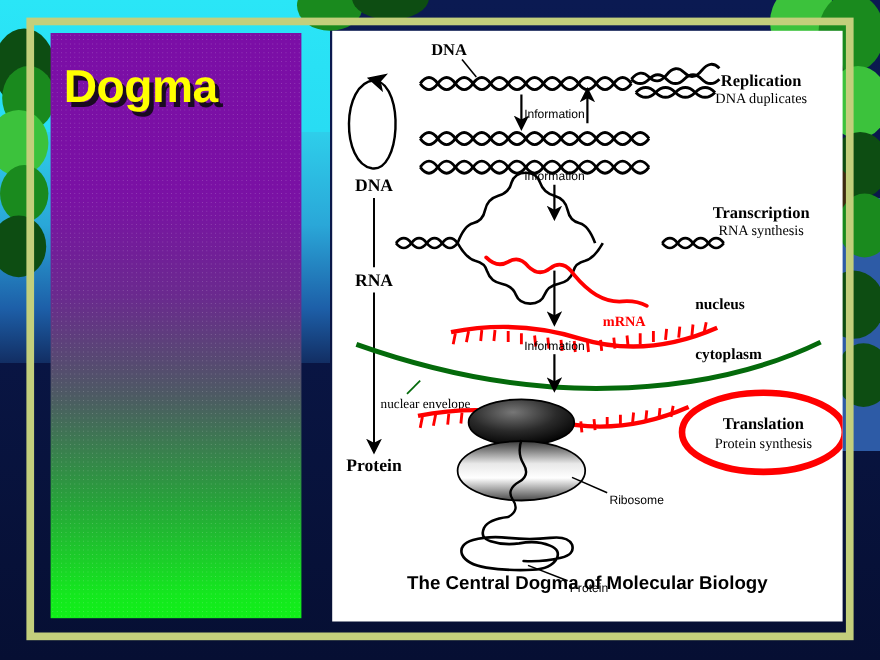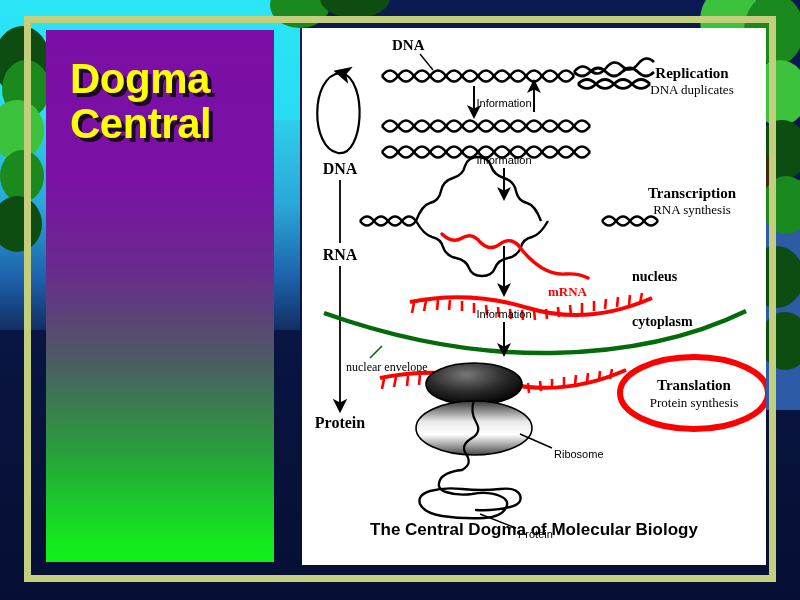--- a/index.html
+++ b/index.html
@@ -32,21 +32,21 @@
     border:7px solid #c3cf7c;box-sizing:border-box;pointer-events:none;}
 
   
   #title-panel{position:absolute;left:46px;top:30px;width:228px;height:532px;
     background:linear-gradient(180deg,
       #7b0ea6 0%, #7a11a4 28%, #6a2a8e 45%, #4d5a63 62%, #27a23a 80%, #14e81e 96%, #10f018 100%);
   }
   #title-panel .dots{position:absolute;inset:0;opacity:.22;
     background-image:radial-gradient(#ffffff 0.6px, transparent 0.7px);
     background-size:4px 4px;}
-  #title-text{position:absolute;left:24px;top:26px;width:210px;
+  #title-text{position:absolute;left:12px;top:26px;width:210px;
     font-size:42px;font-weight:bold;line-height:1.08;
     color:#ffff00;text-shadow:4px 4px 0 #1a0a22;letter-spacing:-0.5px;}
   #title-text .ln{display:block;}
 
   
   #diagram-panel{position:absolute;left:302px;top:28px;width:464px;height:537px;
     background:#ffffff;}
   #diagram-svg{position:absolute;left:0;top:0;width:464px;height:537px;display:block;}
 
   .lbl{font-family:"Liberation Serif",serif;fill:#000;}
@@ -88,21 +88,20 @@
   <div class="foliage leaf-dark" style="left:748px;top:246px;width:56px;height:62px;"></div>
   <div class="foliage leaf-mid" style="left:712px;top:286px;width:50px;height:56px;"></div>
   <div class="foliage leaf-dark" style="left:760px;top:312px;width:50px;height:58px;"></div>
 
   <div class="frame"></div>
 
   <div id="title-panel">
     <div class="dots"></div>
     <div id="title-text">
       <span class="ln">Dogma</span>
-      <span class="ln">Central</span>
     </div>
   </div>
 
   <div id="diagram-panel">
     <svg id="diagram-svg" viewBox="0 0 464 537">
       <defs>
         <marker id="ar" markerWidth="8" markerHeight="8" refX="4" refY="4" orient="auto">
           <path d="M0,0 L8,4 L0,8 L2,4 Z" fill="#000"></path>
         </marker>
         <marker id="ar-sm" markerWidth="7" markerHeight="7" refX="3.5" refY="3.5" orient="auto">

